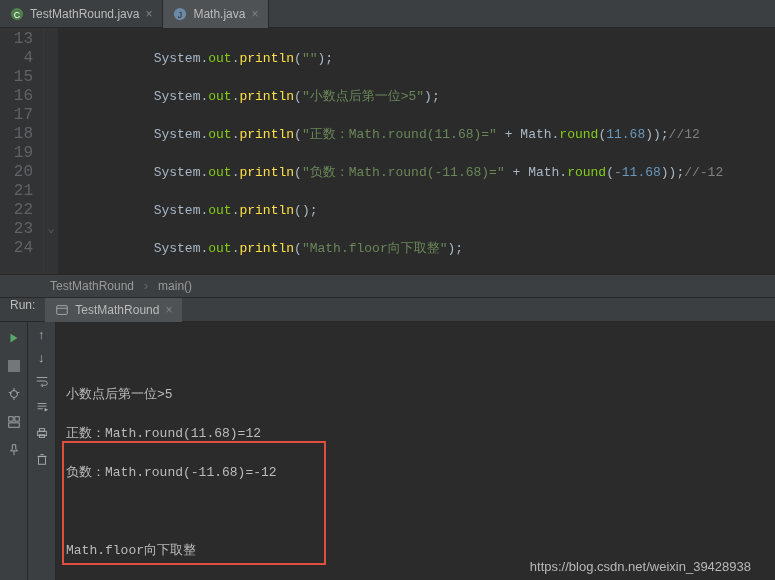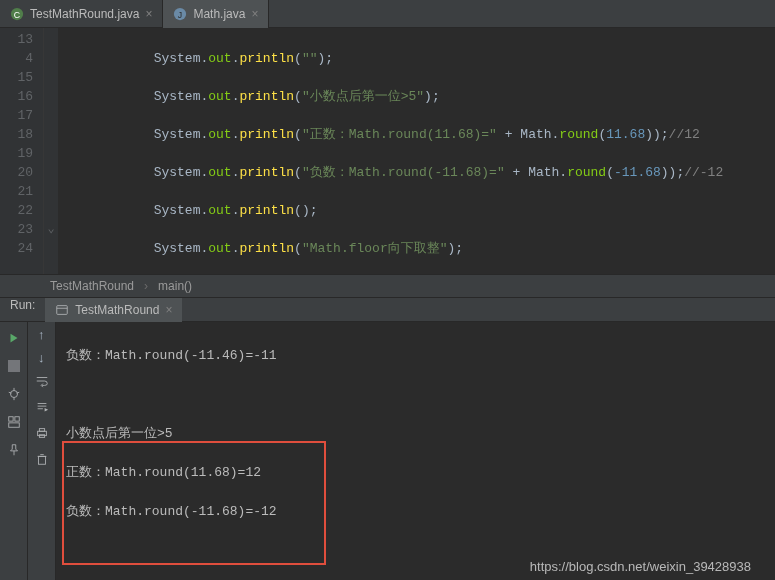--- a/index.html
+++ b/index.html
@@ -42,21 +42,21 @@
     background: #2b2b2b;
     height: 246px;
     overflow: hidden;
   }
   .gutter {
     width: 44px;
     background: #313335;
     color: #606366;
     text-align: right;
     padding-right: 10px;
-    font-size: 13px;
+    font-size: 16px;
     line-height: 19px;
     padding-top: 2px;
     border-right: 1px solid #373737;
   }
   .lineflags {
     width: 14px;
     background: #313335;
     line-height: 19px;
     font-size: 12px;
     color: #606366;
@@ -311,21 +311,20 @@
           <rect x="5" y="3" width="6" height="3" fill="none" stroke="#afb1b3"></rect>
           <rect x="5" y="10" width="6" height="3" fill="none" stroke="#afb1b3"></rect>
         </svg></div>
     <div class="tbtn"><svg width="14" height="14" viewBox="0 0 16 16">
           <rect x="4" y="5" width="8" height="9" fill="none" stroke="#afb1b3"></rect>
           <line x1="3" y1="5" x2="13" y2="5" stroke="#afb1b3"></line>
           <line x1="6" y1="3" x2="10" y2="3" stroke="#afb1b3"></line>
         </svg></div>
   </div>
   <div class="console">
-<div>负数：Math.round(-11.46)=-11</div>
 <div>&nbsp;</div>
 <div>小数点后第一位&gt;5</div>
 <div>正数：Math.round(11.68)=12</div>
 <div>负数：Math.round(-11.68)=-12</div>
 <div>&nbsp;</div>
 <div>Math.floor向下取整</div>
 
 
 
 

